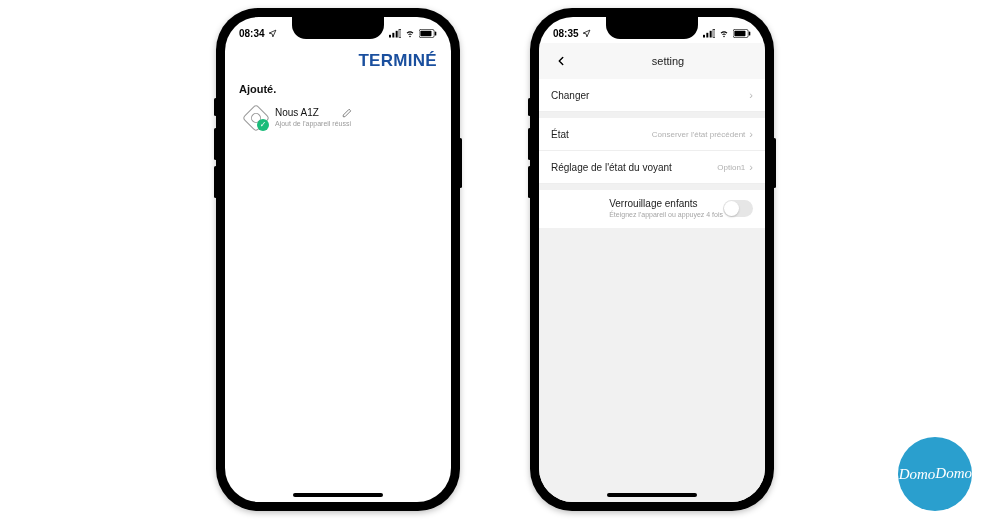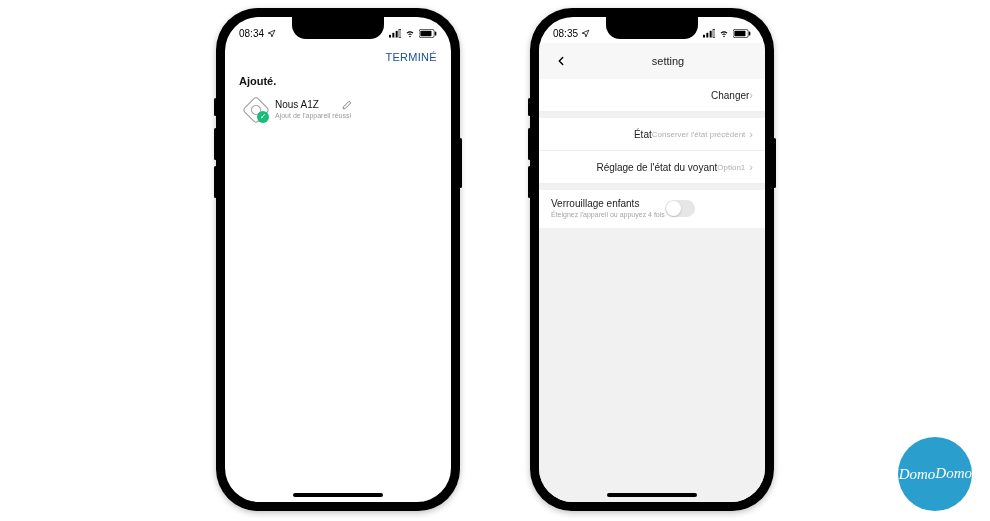--- a/index.html
+++ b/index.html
@@ -21,53 +21,53 @@
   width: 92px; height: 22px; background: #000; border-radius: 0 0 14px 14px;
   z-index: 5;
 }
 .side-btn { position: absolute; background: #000; border-radius: 2px; }
 .sb-left1 { left: -2px; top: 90px; width: 3px; height: 18px; }
 .sb-left2 { left: -2px; top: 120px; width: 3px; height: 32px; }
 .sb-left3 { left: -2px; top: 158px; width: 3px; height: 32px; }
 .sb-right { right: -2px; top: 130px; width: 3px; height: 50px; }
 .home-ind { position: absolute; bottom: 5px; left: 50%; transform: translateX(-50%); width: 90px; height: 4px; background: #000; border-radius: 3px; z-index: 4; }
 
-.statusbar { display: flex; justify-content: space-between; align-items: center; padding: 6px 14px 0; height: 26px; font-size: 10px; font-weight: 400; color: #000; }
+.statusbar { display: flex; justify-content: space-between; align-items: center; padding: 6px 14px 0; height: 26px; font-size: 10px; font-weight: 700; color: #000; }
 .status-left { display: flex; align-items: center; gap: 3px; }
 .status-right { display: flex; align-items: center; gap: 3px; }
 .status-right svg { display: block; }
 
 .header { display: flex; align-items: center; justify-content: space-between; padding: 8px 14px 10px; position: relative; }
 .header-title { position: absolute; left: 0; right: 0; text-align: center; font-size: 11px; color: #222; pointer-events: none; padding-left: 32px; }
-.done-btn { margin-left: auto; font-size: 11px; font-weight: 400; color: #1a4f9e; letter-spacing: .3px; }
+.done-btn { margin-left: auto; font-size: 17px; font-weight: 700; color: #1a4f9e; letter-spacing: .3px; }
 .back-btn { width: 20px; height: 20px; display: flex; align-items: center; justify-content: center; color: #000; }
 
 .section-title { font-size: 11px; font-weight: 700; color: #111; padding: 2px 14px 8px; }
 
 .device-row { display: flex; align-items: flex-start; gap: 8px; padding: 4px 14px 0 20px; }
 .device-icon { width: 22px; height: 22px; position: relative; flex: 0 0 22px; }
 .device-icon .plug { width: 20px; height: 20px; border: 1.5px solid #999; border-radius: 4px; transform: rotate(45deg); background: #fff; position: absolute; top: 1px; left: 1px; }
 .device-icon .plug::before { content: ""; position: absolute; width: 8px; height: 8px; border: 1.5px solid #999; border-radius: 50%; top: 4px; left: 4px; }
 .device-icon .check { position: absolute; width: 12px; height: 12px; background: #1abc7a; border-radius: 50%; right: -2px; bottom: -2px; display: flex; align-items: center; justify-content: center; color: #fff; font-size: 8px; line-height: 1; }
 .device-info { flex: 1; }
 .device-name-row { display: flex; align-items: center; gap: 23px; font-size: 10px; color: #111; }
 .device-sub { font-size: 7px; color: #9a9a9a; margin-top: 2px; }
 .pencil-icon { color: #666; }
 
 .screen2 .content { background: #f1f1f1; height: calc(100% - 26px - 36px); }
 .screen2 .header { height: 36px; padding: 8px 12px; background: #f7f7f7; }
 
-.list-row { background: #fff; display: flex; align-items: center; justify-content: flex-end; padding: 10px 12px; font-size: 10px; color: #222; border-bottom: 1px solid #eee; }
+.list-row { background: #fff; display: flex; align-items: center; justify-content: space-between; padding: 10px 12px; font-size: 10px; color: #222; border-bottom: 1px solid #eee; }
 .list-row:last-child { border-bottom: none; }
 .row-right { display: flex; align-items: center; gap: 4px; color: #b0b0b0; font-size: 8px; }
 .chev { color: #b8b8b8; font-size: 11px; }
 
 .group-gap { height: 6px; background: #f1f1f1; }
 
-.toggle-row { background: #fff; padding: 8px 12px 10px; display: flex; align-items: flex-start; justify-content: flex-start; }
+.toggle-row { background: #fff; padding: 8px 12px 10px; display: flex; align-items: flex-start; justify-content: flex-end; }
 .toggle-text { font-size: 10px; color: #222; }
 .toggle-sub { font-size: 7px; color: #a5a5a5; margin-top: 2px; }
 .toggle { width: 30px; height: 17px; background: #e6e6e6; border-radius: 10px; position: relative; flex: 0 0 30px; margin-top: 2px; }
 .toggle::after { content: ""; position: absolute; width: 15px; height: 15px; background: #fff; border-radius: 50%; top: 1px; left: 1px; box-shadow: 0 1px 2px rgba(0,0,0,.2); }
 
 .logo-badge {
   position: absolute; right: 18px; bottom: 10px; width: 74px; height: 74px;
   background: #2a9fce; border-radius: 50%; display: flex; flex-direction: row;
   align-items: center; justify-content: center; color: #fff;
 }

